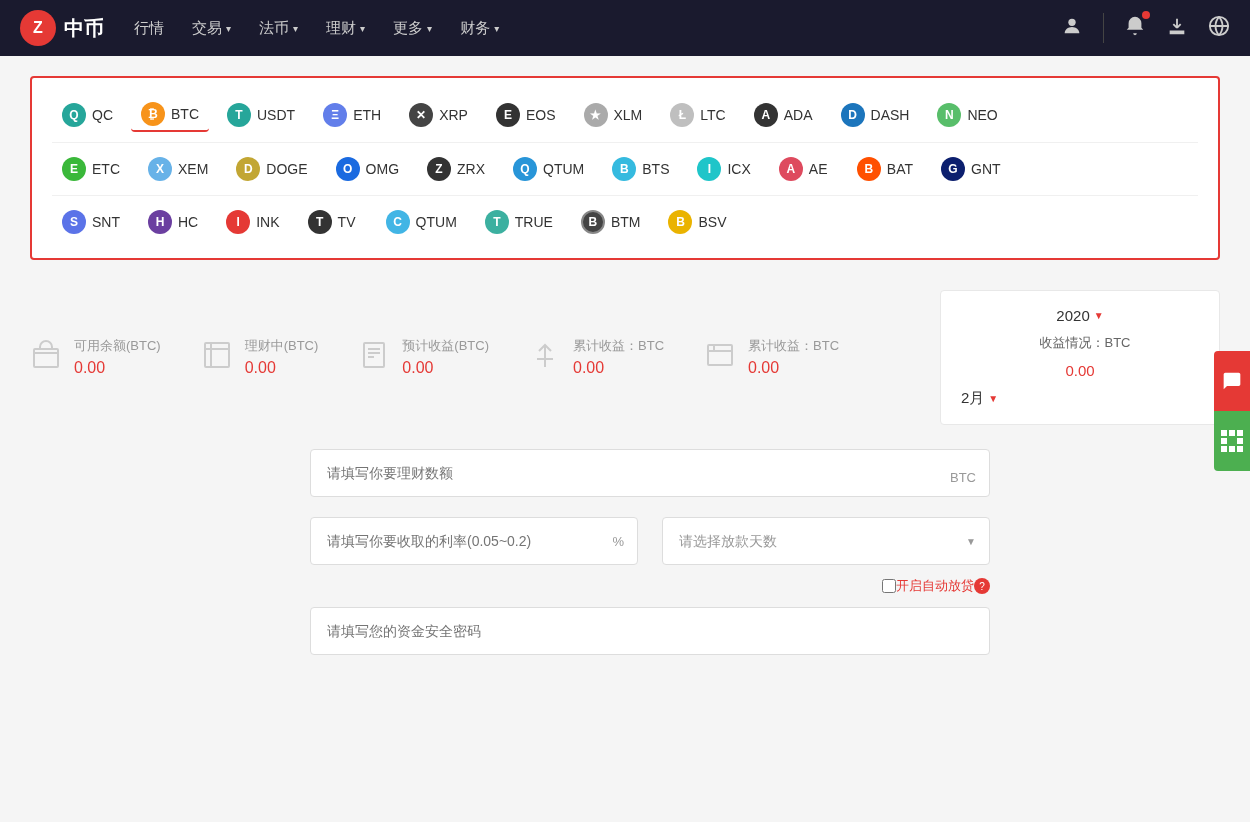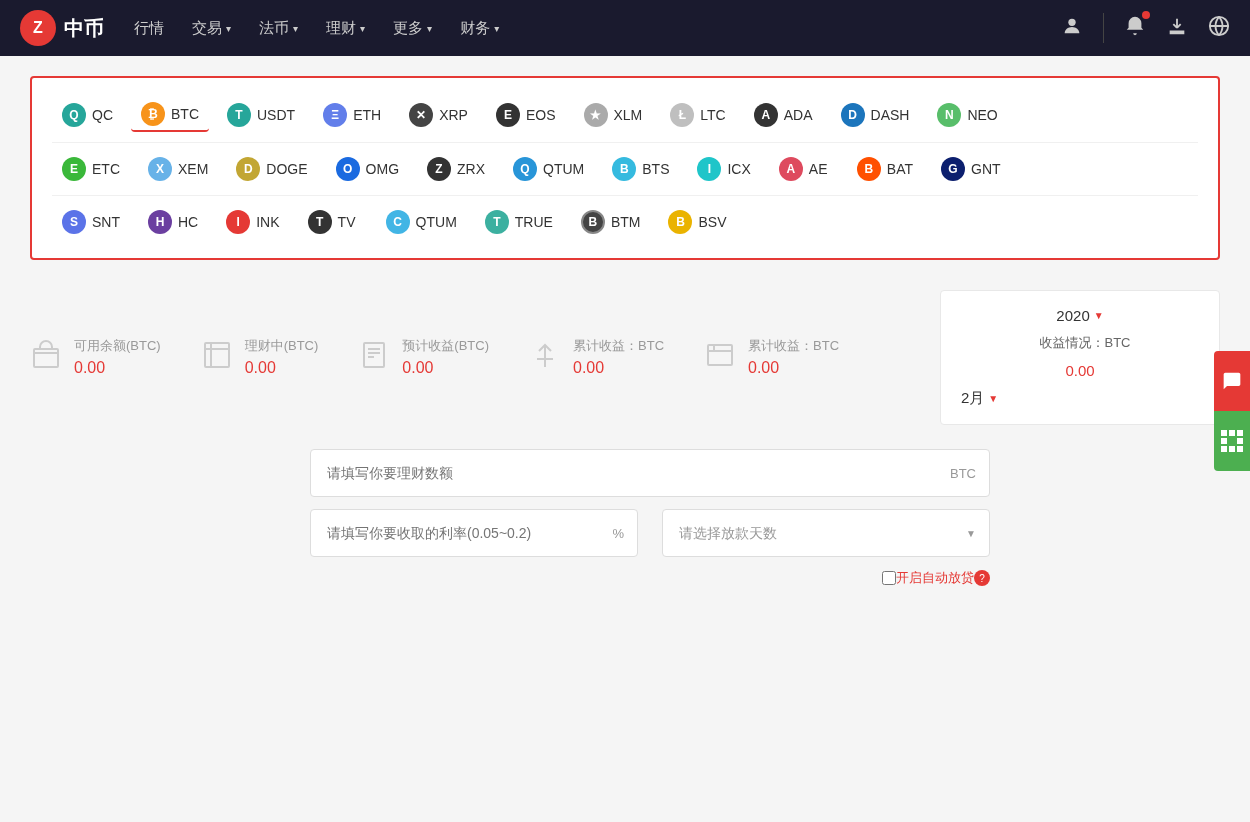--- a/index.html
+++ b/index.html
@@ -633,21 +633,21 @@
       </div>
       <div class="month-select">
         <span>2月</span>
         <span class="year-arrow">▼</span>
       </div>
     </div>
   </div>
 
   <div class="form-section">
     <div class="input-with-unit" style="margin-bottom:12px;">
-      <input type="text" class="form-input" style="width: 100%; margin-bottom: 0px;" placeholder="请填写你要理财数额">
+      <input type="text" class="form-input" style="width: 100%; margin-bottom: 8px;" placeholder="请填写你要理财数额">
       <span class="input-unit">BTC</span>
     </div>
 
     <div class="form-row">
       <div style="flex:1;position:relative;">
         <input type="text" class="form-input-half" style="width: 100%; padding-right: 30px;" placeholder="请填写你要收取的利率(0.05~0.2)">
         <span class="percent-suffix">%</span>
       </div>
       <div class="form-select-wrapper">
         <select class="form-select-half" style="width:100%;">
@@ -658,20 +658,23 @@
         </select>
       </div>
     </div>
 
     <div class="auto-lend-row">
       <input type="checkbox" class="auto-lend-checkbox" style="">
       <span style="color:#e53935;">开启自动放贷</span>
       <div class="help-icon">?</div>
     </div>
 
+    <div class="input-with-unit">
+      <input type="password" class="form-input" style="width: 100%; margin-bottom: 0px;" placeholder="请填写您的资金安全密码">
+    </div>
   </div>
 </div>
 
 <div class="side-buttons">
   <div class="side-btn-red">
     <svg width="20" height="20" viewBox="0 0 24 24" fill="white">
         <path d="M20 2H4c-1.1 0-2 .9-2 2v18l4-4h14c1.1 0 2-.9 2-2V4c0-1.1-.9-2-2-2z"></path>
       </svg>
   </div>
   <div class="side-btn-green">

